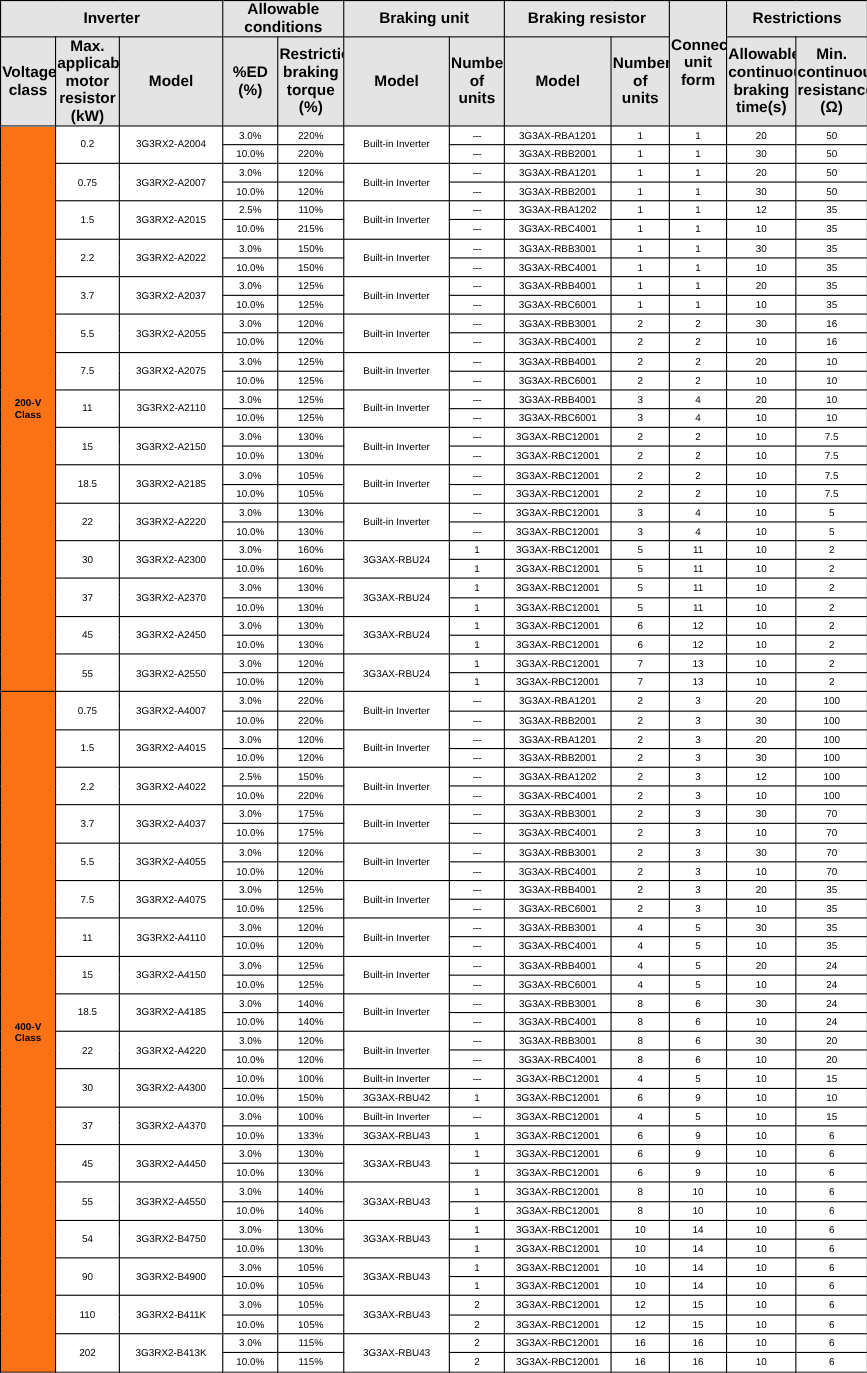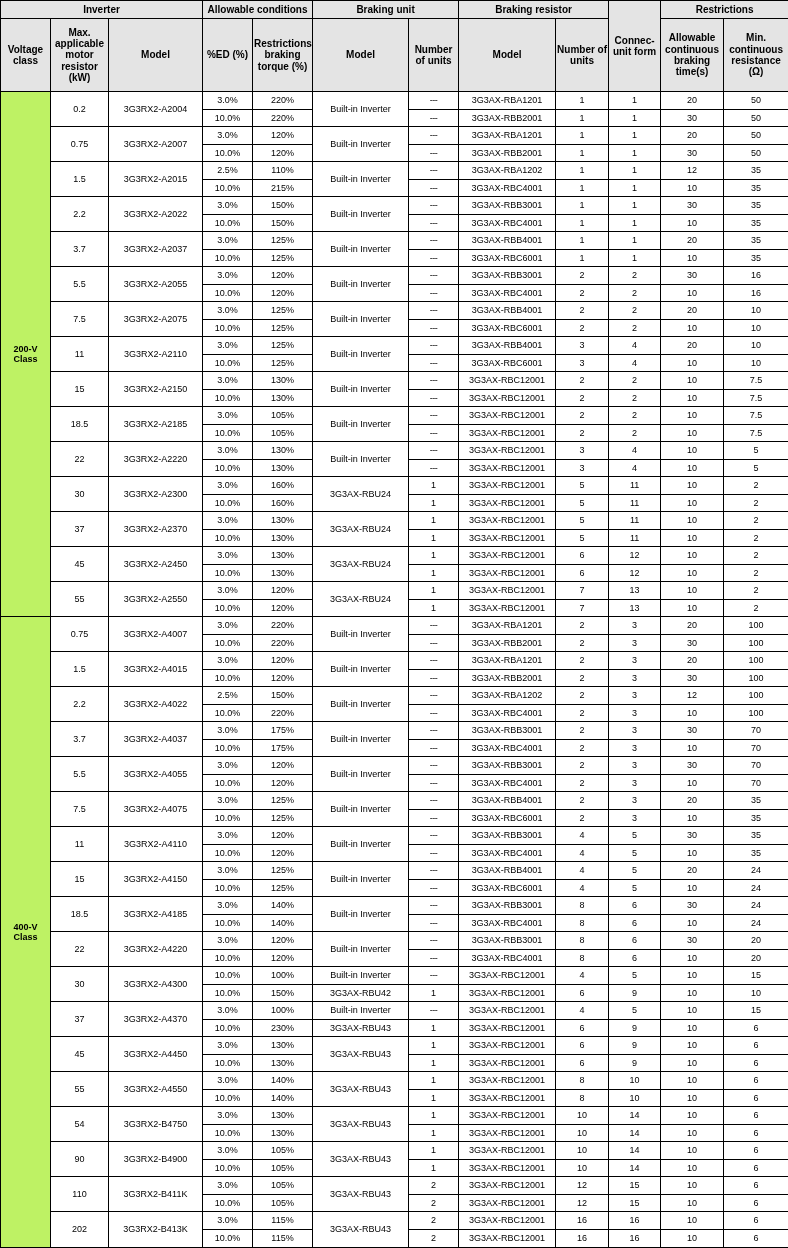--- a/index.html
+++ b/index.html
@@ -28,32 +28,32 @@
     vertical-align: middle;
     padding: 0 1px;
     font-size: 9px;
     line-height: 1.12;
     white-space: nowrap;
     overflow: hidden;
   }
   #spec-table thead th {
     background: #e4e4e4;
     font-weight: bold;
-    font-size: 10px;
+    font-size: 14px;
     line-height: 1.14;
     white-space: normal;
   }
   th.grp {
     height: 17px;
   }
   th.sub {
     height: 72px;
   }
   td.vclass {
-    background: #bef264;
+    background: #f97316;
     font-weight: bold;
     font-size: 9.5px;
     white-space: normal;
     line-height: 1.25;
   }
   td.cap, td.invmodel {
     font-size: 9.5px;
   }
   td.num, td.pct, td.bu, td.br {
     font-size: 9.5px;
@@ -726,21 +726,21 @@
         <td class="bu">Built-in Inverter</td>
         <td class="dash">---</td>
         <td class="br">3G3AX-RBC12001</td>
         <td class="num">4</td>
         <td class="num">5</td>
         <td class="num">10</td>
         <td class="num">15</td>
       </tr>
       <tr>
         <td class="pct">10.0%</td>
-        <td class="pct">230%</td>
+        <td class="pct">133%</td>
         <td class="bu">3G3AX-RBU43</td>
         <td class="num">1</td>
         <td class="br">3G3AX-RBC12001</td>
         <td class="num">6</td>
         <td class="num">9</td>
         <td class="num">10</td>
         <td class="num">6</td>
       </tr>
       <tr>
         <td class="cap" rowspan="2">45</td>

